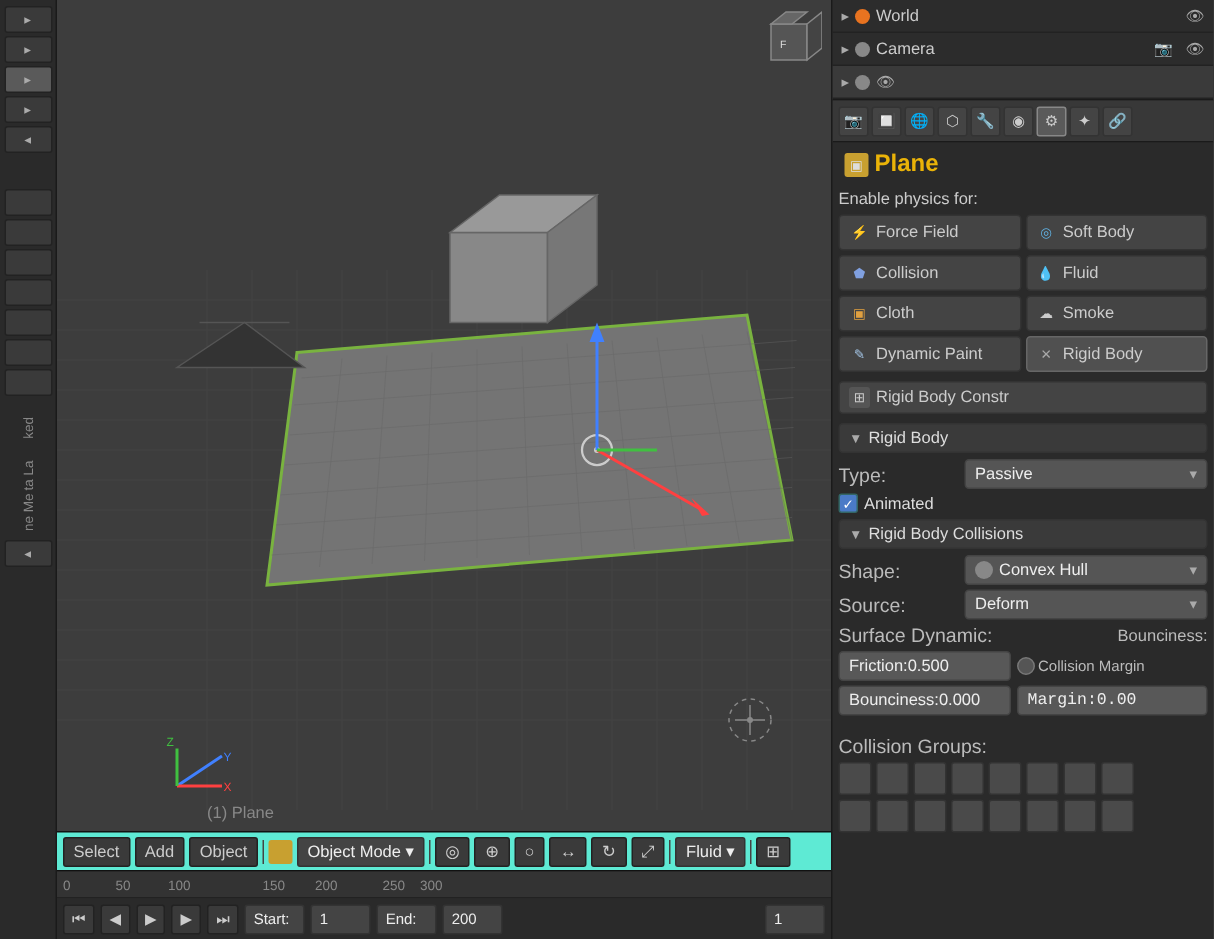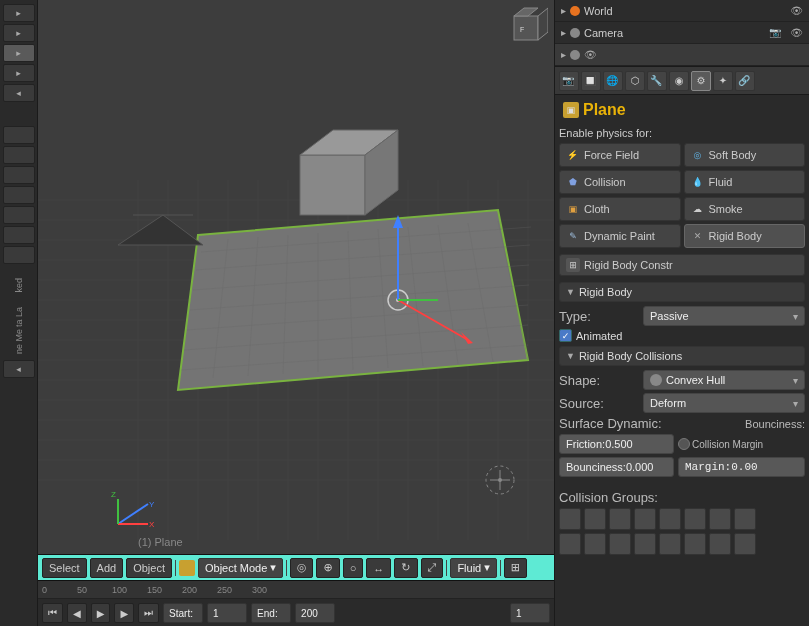--- a/index.html
+++ b/index.html
@@ -253,23 +253,23 @@
       </div>
       <div class="bt-separator"></div>
       <div class="bt-btn">⊞</div>
     </div>
 
     <div class="timeline-bar">
       <div class="timeline-ruler">
         <span style="min-width:35px;">0</span>
         <span style="min-width:35px;">50</span>
         <span style="min-width:35px;">100</span>
-        <span style="min-width:35px;">150</span>
+        <span style="min-width:35px;margin-left:28px;">150</span>
         <span style="min-width:35px;">200</span>
-        <span style="min-width:35px;">250</span>
+        <span style="min-width:35px;text-align:center;">250</span>
         <span style="min-width:35px;">300</span>
       </div>
       <div class="timeline-controls">
         <div class="tl-btn">⏮</div>
         <div class="tl-btn">◀</div>
         <div class="tl-btn">▶</div>
         <div class="tl-btn">▶</div>
         <div class="tl-btn">⏭</div>
         <div class="tl-field">Start:</div>
         <div class="tl-field">1</div>

